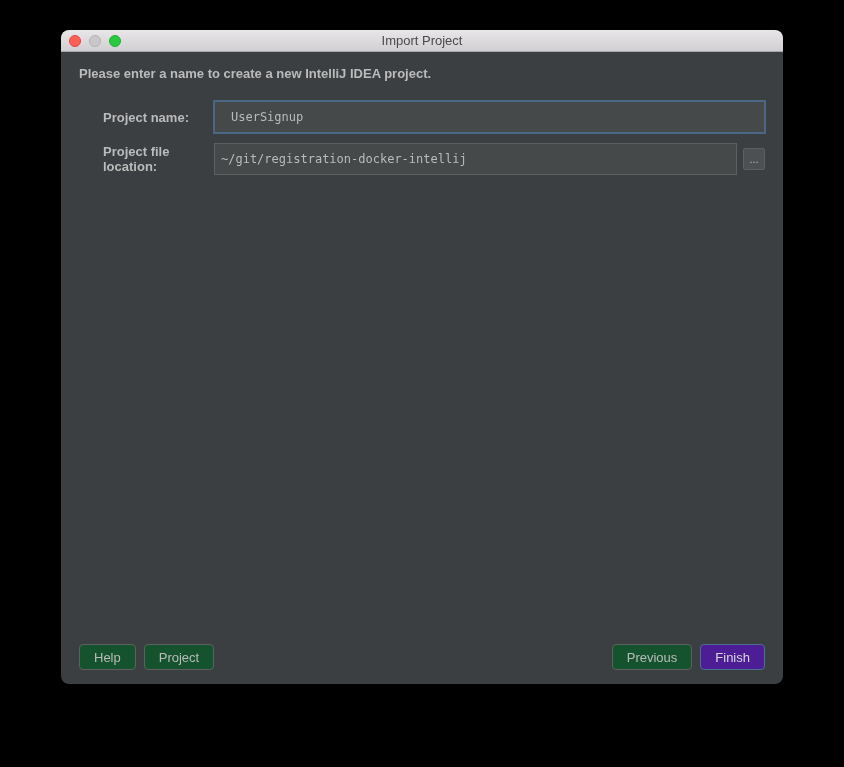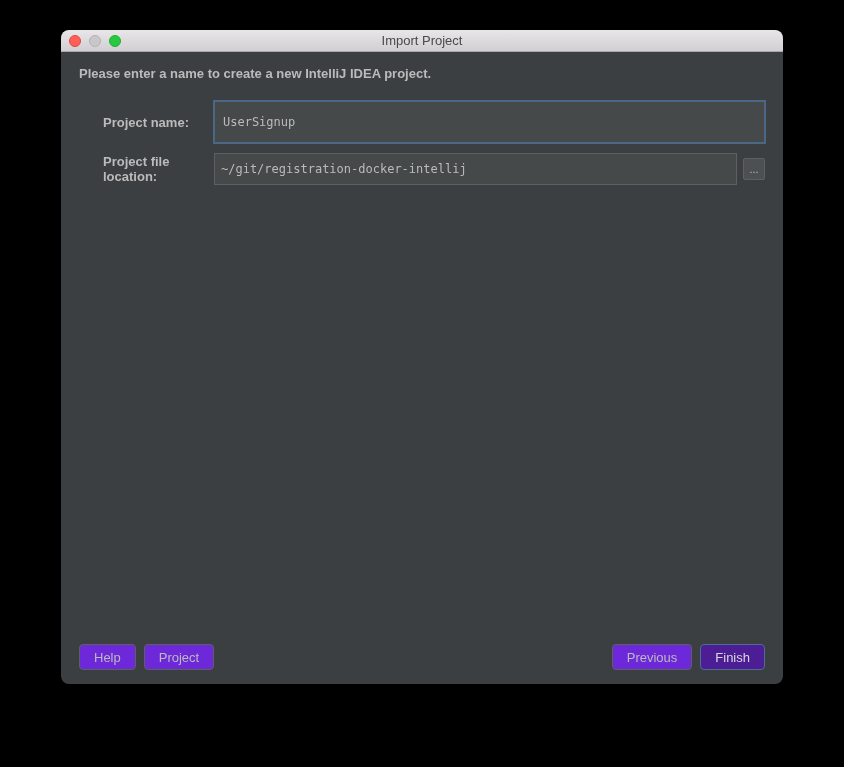--- a/index.html
+++ b/index.html
@@ -106,21 +106,21 @@
     }
     .spacer { flex: 1; }
     .button-bar {
       display: flex;
       padding: 10px 0 4px 0;
       gap: 8px;
     }
     .btn {
       height: 26px;
       padding: 0 14px;
-      background: #6d28d9;
+      background: #14532d;
       border: 1px solid #5e6060;
       color: #bbbbbb;
       font-size: 13px;
       border-radius: 4px;
       cursor: pointer;
       display: flex;
       align-items: center;
       justify-content: center;
     }
     .btn.primary {
@@ -129,28 +129,28 @@
       color: #d8d8d8;
     }
     .button-bar .grow { flex: 1; }
     .path-input-row {
       display: flex;
       flex: 1;
       align-items: center;
     }
     .name-input-display {
       flex: 1;
-      height: 42px;
+      height: 32px;
       background: #45494a;
       border: 1px solid #4a6785;
       box-shadow: 0 0 0 1px #4a6785;
       color: #bbbbbb;
       font-family: Menlo, Consolas, monospace;
       font-size: 12px;
-      padding: 2px 8px;
+      padding: 2px 16px;
       display: flex;
       align-items: center;
     }
   </style>
 </head>
 <body>
 
 <div class="window">
   <div class="titlebar">
     <div class="traffic-lights">

